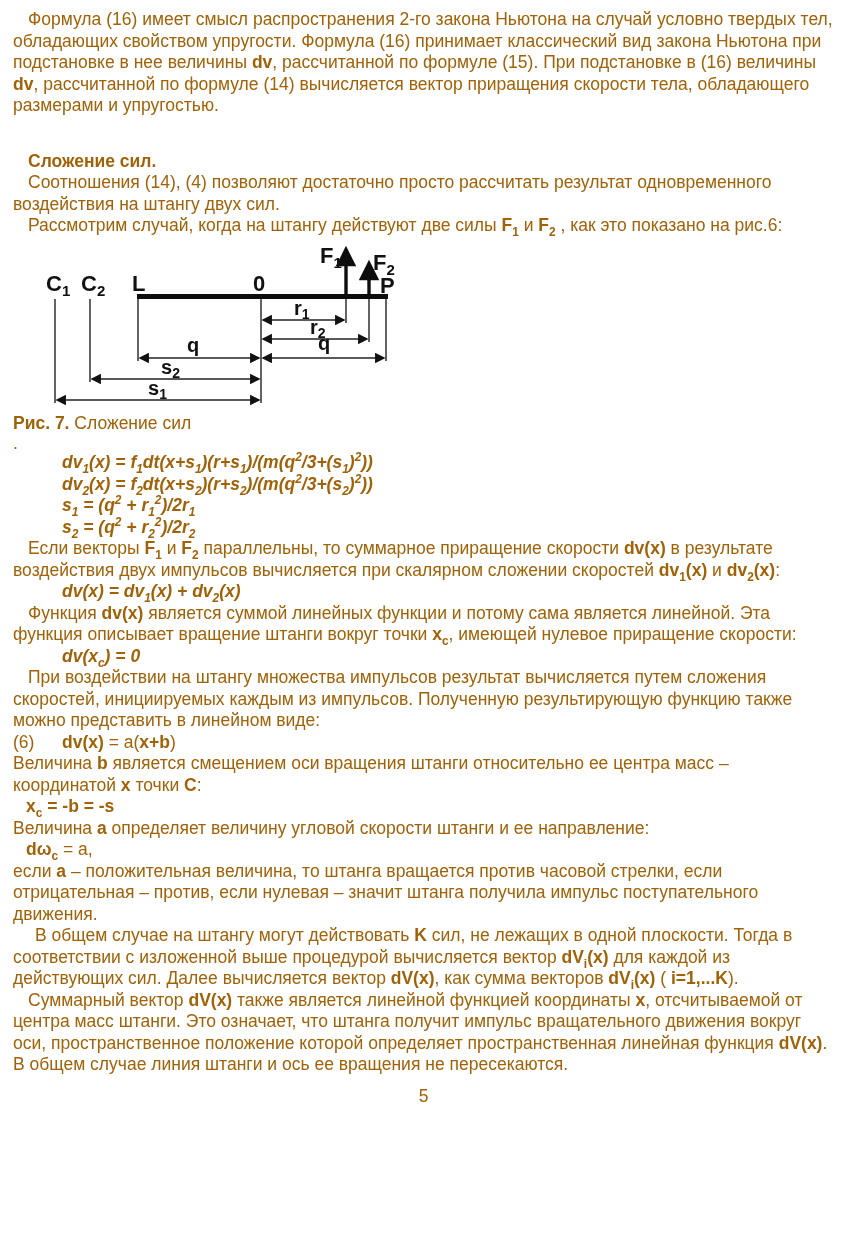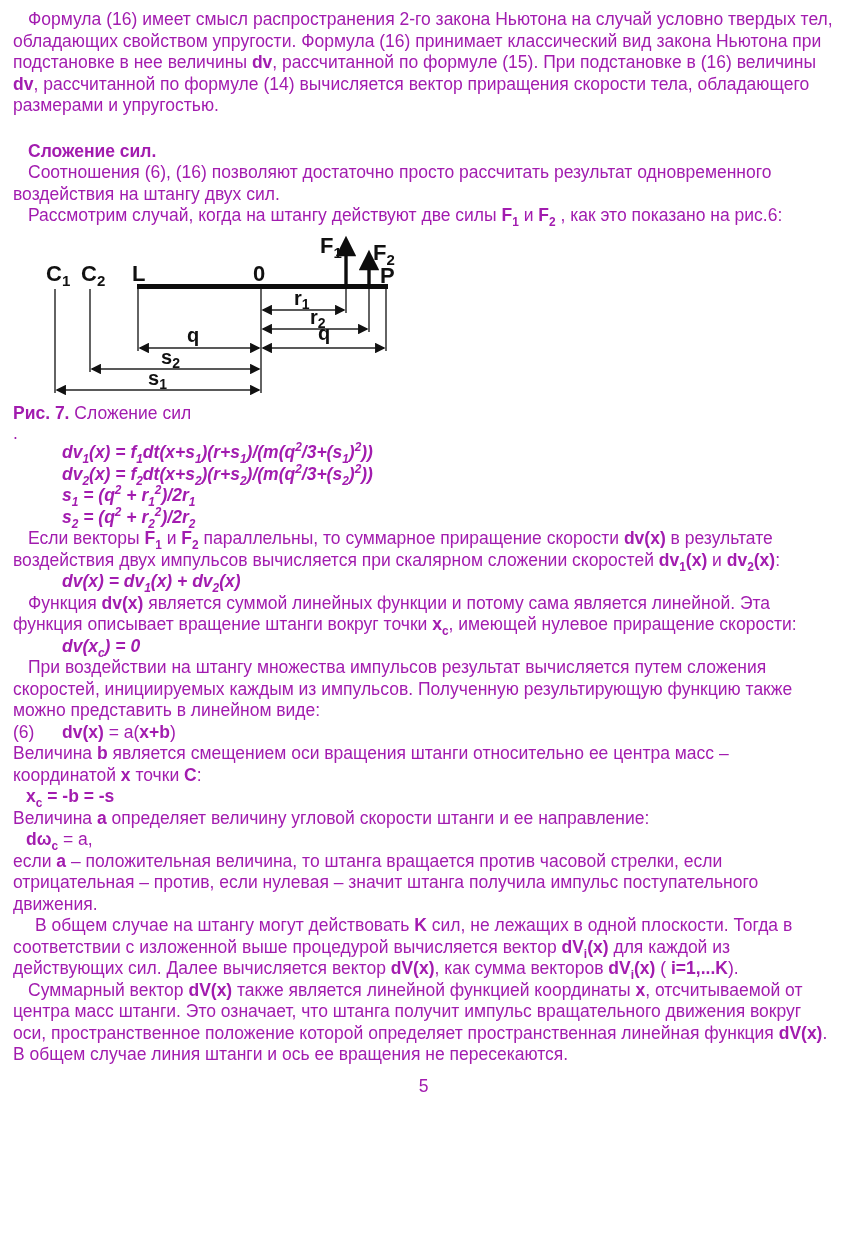--- a/index.html
+++ b/index.html
@@ -5,27 +5,27 @@
   html,body{margin:0;padding:0;background:#ffffff;}
   .page{
     position:relative;
     width:848px;height:1250px;
     box-sizing:border-box;
     padding:9px 14px 0 13px;
     background:#ffffff;
     font-family:"Liberation Sans","DejaVu Sans",sans-serif;
     font-size:17.5px;
     line-height:21.5px;
-    color:#a21caf;
+    color:#a16207;
     overflow:hidden;
   }
   p{margin:0;}
   .ind{text-indent:15px;}
   .ind2{text-indent:22px;}
-  .head{font-weight:bold;margin-top:24px;text-indent:15px;}
+  .head{font-weight:bold;margin-top:34px;text-indent:15px;}
   .formula{margin-left:49px;font-style:italic;}
   .fsm{margin-left:13px;}
   .caption{}
   .dot{line-height:18px;}
   sub,sup{font-size:68%;line-height:0;}
   b{font-weight:bold;}
   .eqnum{display:inline-block;width:49px;}
   .fig{display:block;margin:0;}
   .fig .lab{font-size:22px;font-weight:bold;fill:#111;}
   .fig .dlab{font-size:20px;font-weight:bold;fill:#111;}
@@ -39,21 +39,21 @@
 </style>
 </head>
 <body>
 
 <div class="page">
 
   <p class="ind">Формула (16) имеет смысл распространения 2-го закона Ньютона на случай условно твердых тел, обладающих свойством упругости. Формула (16) принимает классический вид закона Ньютона при подстановке в нее величины <b>dv</b>, рассчитанной по формуле (15). При подстановке в (16) величины <b>dv</b>, рассчитанной по формуле (14) вычисляется вектор приращения скорости тела, обладающего размерами и упругостью.</p>
 
   <p class="head"><b>Сложение сил.</b></p>
 
-  <p class="ind">Соотношения (6), (16) позволяют достаточно просто рассчитать результат одновременного воздействия на штангу двух сил.</p>
+  <p class="ind">Соотношения (14), (4) позволяют достаточно просто рассчитать результат одновременного воздействия на штангу двух сил.</p>
 
   <p class="ind">Рассмотрим случай, когда на штангу действуют две силы <b>F<sub>1</sub></b> и <b>F<sub>2</sub></b> , как это показано на рис.6:</p>
 
   <svg class="fig" width="848" height="176" viewBox="0 0 848 176">
     <defs>
       <marker id="da" viewBox="0 0 10 10" refX="8.5" refY="5" markerWidth="9" markerHeight="7.5" orient="auto-start-reverse">
         <path d="M0 0 L10 5 L0 10 z" fill="#111"></path>
       </marker>
       <marker id="fa" viewBox="0 0 10 10" refX="6.5" refY="5" markerWidth="6.5" markerHeight="6" orient="auto">
         <path d="M0 0 L10 5 L0 10 z" fill="#0d0d0d"></path>

